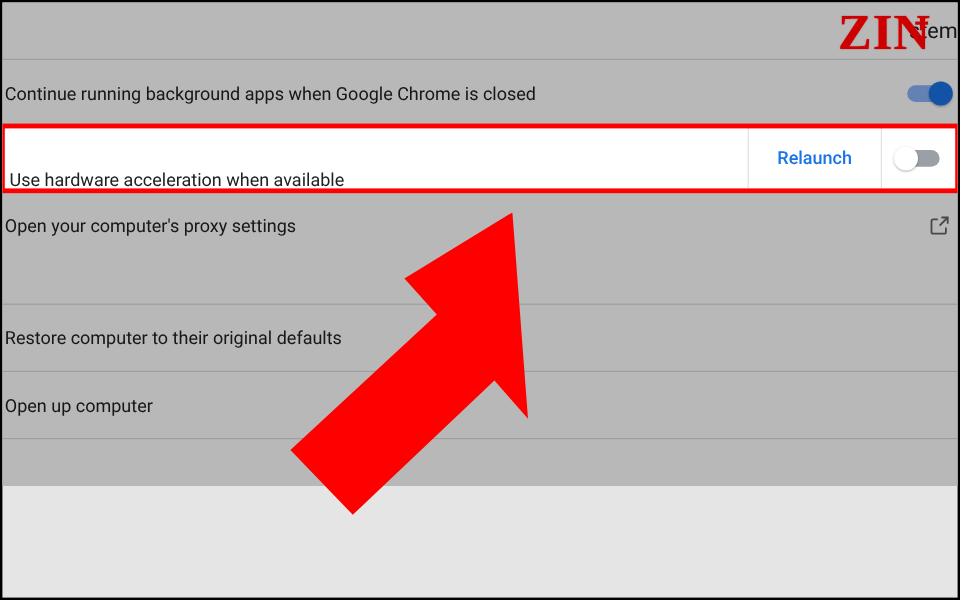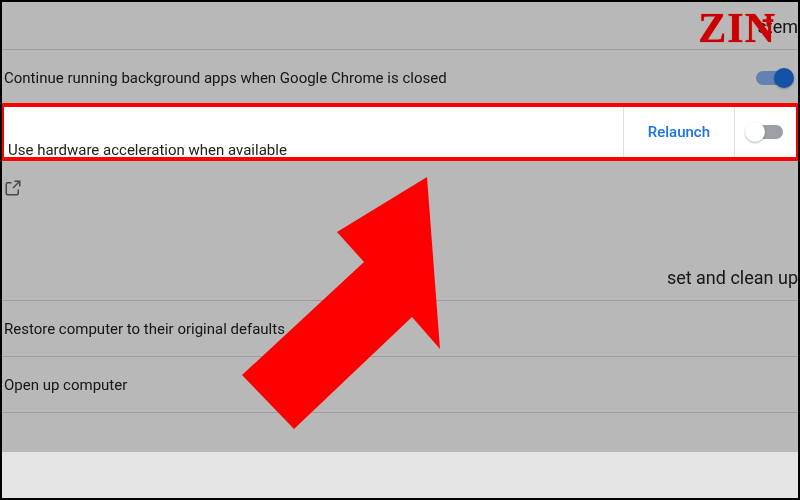--- a/index.html
+++ b/index.html
@@ -159,30 +159,30 @@
     <span class="toggle-cell">
       <span class="toggle off">
           <span class="knob"></span>
         </span>
     </span>
   </div>
 </div>
 
 <div class="dim">
   <div class="row">
+    <span class="label">Open your computer's proxy settings</span>
     <svg class="ext-icon" viewBox="0 0 24 24" fill="none" stroke="currentColor" stroke-width="2">
       <path d="M14 3h7v7"></path>
         <path d="M21 3l-9 9"></path>
         <path d="M19 14v5a2 2 0 0 1-2 2H5a2 2 0 0 1-2-2V7a2 2 0 0 1 2-2h5"></path>
     </svg>
   </div>
 
   <div class="section-gap"></div>
 
-  <div class="section-title">set and clean up</div>
   <div class="row">
     <span class="label">Restore computer to their original defaults</span>
   </div>
   <div class="row">
     <span class="label">Open up computer</span>
   </div>
   <div class="row" style="border-top:1px solid #dadce0; height:40px;"></div>
 </div>
 
 <svg class="arrow" width="280" height="260" viewBox="0 0 280 260">

